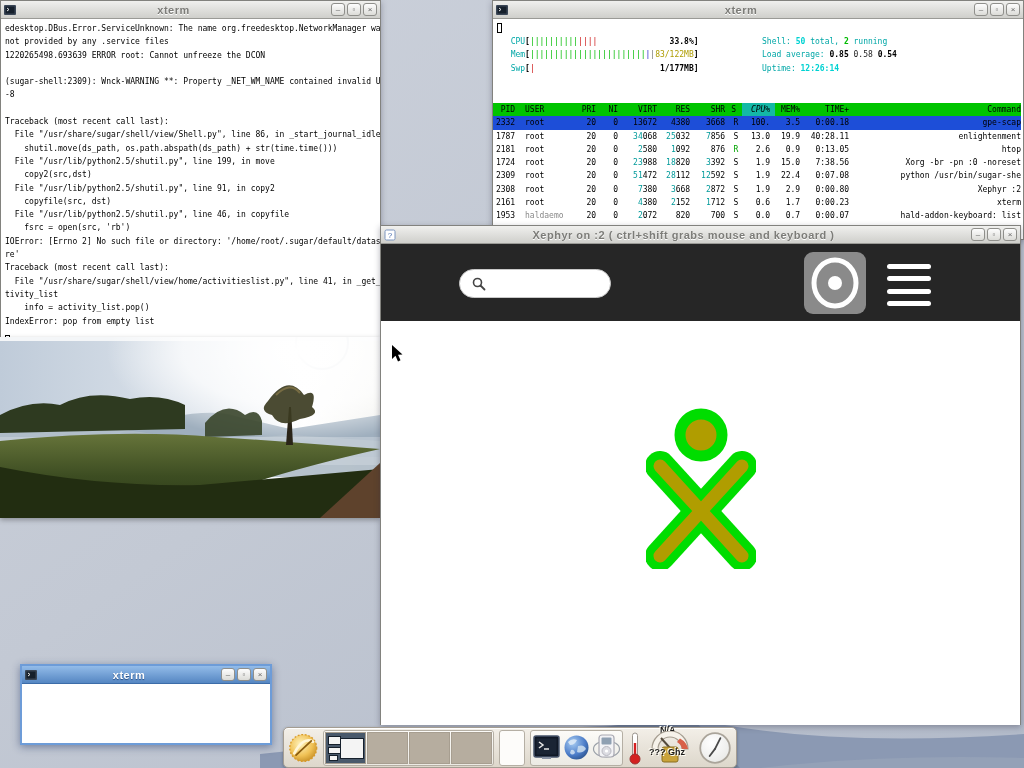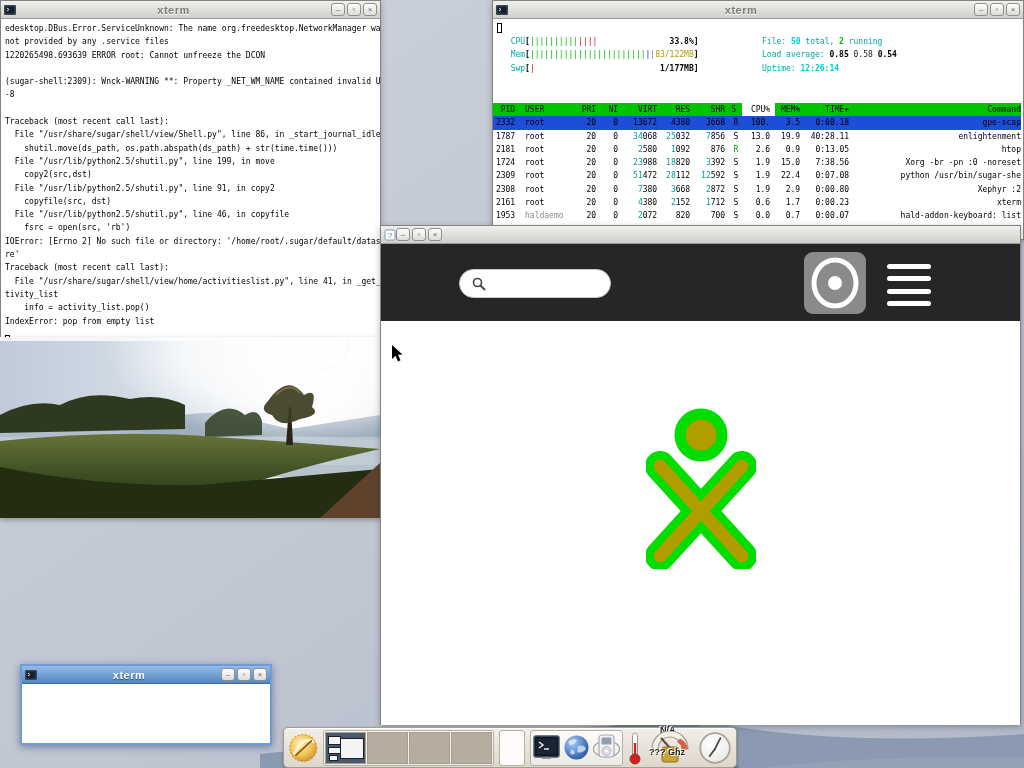--- a/index.html
+++ b/index.html
@@ -35,21 +35,21 @@
   .sg-lbl { color:#00a7a7; } .sg-b { color:#000; font-weight:bold; } .sg-n { color:#222; }
   .sg-grn { color:#00bb00; } .sg-red { color:#cc1111; } .sg-blu { color:#2222cc; }
   .sg-yel { color:#ae9c00; } .sg-dim { color:#777; } .sg-cyb { color:#00d2d2; font-weight:bold; }
   .sg-g2 { color:#00bb00; font-weight:bold; }
   #htop-meters { position:absolute; left:8px; top:16px; }
   #htop-info { position:absolute; left:269px; top:16px; }
   #htop-table { position:absolute; left:0; top:84px; width:528px; }
   .prow, #htop-header { display:grid; grid-template-columns:27px 57px 24px 22px 39px 33px 35px 12px 33px 30px 49px 1fr;
           height:13.3px; align-items:center; white-space:pre; overflow:hidden; }
   #htop-header { background:#00c400; color:#000; }
-  .hcell { overflow:hidden; } .hcell.sorted { background:#ffffff; }
+  .hcell { overflow:hidden; } .hcell.sorted { background:#14b8a6;font-style:italic; }
   .cell { overflow:hidden; }
   .c0,.c2,.c3,.c4,.c5,.c6,.c8,.c9,.c10 { text-align:right; }
   .c1 { padding-left:5px; } .c7 { text-align:center; } .c11 { padding-left:5px;text-align:right; }
   .prow.sel { background:#1d4ed8; }
   .cell i { font-style:normal; color:#009a9a; }
   .cell.muted { color:#8a8a8a; font-weight:normal; }
   .cell.running { color:#00a500; }
 
   
   #xephyr { left:380px; top:225px; width:641px; height:500px; z-index:30; }
@@ -161,21 +161,21 @@
     </div>
   </div>
   <div class="term" id="htop-body">
     <span class="cursor-hollow" style="position:absolute;left:4px;top:4px;"></span>
     <div id="htop-meters">
       <span class="hline seg-line"><span class="sg-lbl">  CPU</span><span class="sg-b">[</span><span class="sg-grn">||||||||||</span><span class="sg-red">||||</span><span class="sg-n">               </span><span class="sg-b">33.8%</span><span class="sg-b">]</span></span>
       <span class="hline seg-line"><span class="sg-lbl">  Mem</span><span class="sg-b">[</span><span class="sg-grn">||||||||||||||||||||||||</span><span class="sg-blu">|</span><span class="sg-dim">|</span><span class="sg-yel">83/122MB</span><span class="sg-b">]</span></span>
       <span class="hline seg-line"><span class="sg-lbl">  Swp</span><span class="sg-b">[</span><span class="sg-red">|</span><span class="sg-n">                          </span><span class="sg-b">1/177MB</span><span class="sg-b">]</span></span>
     </div>
     <div id="htop-info">
-      <span class="hline seg-line"><span class="sg-lbl">File: </span><span class="sg-cyb">50</span><span class="sg-lbl"> total, </span><span class="sg-g2">2</span><span class="sg-lbl"> running</span></span>
+      <span class="hline seg-line"><span class="sg-lbl">Shell: </span><span class="sg-cyb">50</span><span class="sg-lbl"> total, </span><span class="sg-g2">2</span><span class="sg-lbl"> running</span></span>
       <span class="hline seg-line"><span class="sg-lbl">Load average: </span><span class="sg-b">0.85 </span><span class="sg-n">0.58 </span><span class="sg-b">0.54</span></span>
       <span class="hline seg-line"><span class="sg-lbl">Uptime: </span><span class="sg-cyb">12:26:14</span></span>
     </div>
     <div id="htop-table">
       <div id="htop-header"><span class="hcell c0">PID </span><span class="hcell c1">USER</span><span class="hcell c2">PRI </span><span class="hcell c3">NI </span><span class="hcell c4">VIRT </span><span class="hcell c5">RES </span><span class="hcell c6">SHR </span><span class="hcell c7">S </span><span class="hcell c8 sorted">CPU% </span><span class="hcell c9">MEM% </span><span class="hcell c10">TIME+ </span><span class="hcell c11">Command</span></div>
       <div id="htop-rows">
           <div class="prow sel"><span class="cell c0">2332 </span><span class="cell c1">root</span><span class="cell c2">20 </span><span class="cell c3">0 </span><span class="cell c4">13672 </span><span class="cell c5">4380 </span><span class="cell c6">3668 </span><span class="cell c7">R</span><span class="cell c8">100. </span><span class="cell c9">3.5 </span><span class="cell c10">0:00.18 </span><span class="cell c11">gpe-scap</span></div>
           <div class="prow"><span class="cell c0">1787 </span><span class="cell c1">root</span><span class="cell c2">20 </span><span class="cell c3">0 </span><span class="cell c4"><i>34</i>068 </span><span class="cell c5"><i>25</i>032 </span><span class="cell c6"><i>7</i>856 </span><span class="cell c7">S</span><span class="cell c8">13.0 </span><span class="cell c9">19.9 </span><span class="cell c10">40:28.11 </span><span class="cell c11">enlightenment</span></div>
           <div class="prow"><span class="cell c0">2181 </span><span class="cell c1">root</span><span class="cell c2">20 </span><span class="cell c3">0 </span><span class="cell c4"><i>2</i>580 </span><span class="cell c5"><i>1</i>092 </span><span class="cell c6">876 </span><span class="cell c7 running">R</span><span class="cell c8">2.6 </span><span class="cell c9">0.9 </span><span class="cell c10">0:13.05 </span><span class="cell c11">htop</span></div>
           <div class="prow"><span class="cell c0">1724 </span><span class="cell c1">root</span><span class="cell c2">20 </span><span class="cell c3">0 </span><span class="cell c4"><i>23</i>988 </span><span class="cell c5"><i>18</i>820 </span><span class="cell c6"><i>3</i>392 </span><span class="cell c7">S</span><span class="cell c8">1.9 </span><span class="cell c9">15.0 </span><span class="cell c10">7:38.56 </span><span class="cell c11">Xorg -br -pn :0 -noreset</span></div>
@@ -225,20 +225,21 @@
   <path d="M268,64 Q288,36 304,58 Q318,50 312,70 Q322,78 300,82 Q280,92 272,78 Q258,74 268,64 Z" fill="#3c3c22" opacity=".92"></path>
   <path d="M276,58 Q290,44 300,56" stroke="#8a7a4a" stroke-width="2" fill="none" opacity=".7"></path>
 </svg>
 
 <div class="win" id="xephyr">
   <div class="titlebar">
     <svg class="tb-icon" viewBox="0 0 12 12">
         <rect x="1" y="1" width="10" height="10" rx="1.5" fill="#fff" stroke="#7d96c0"></rect>
         <text x="6" y="9" font-size="8" text-anchor="middle" fill="#4a6fae" font-family="Liberation Sans">?</text>
       </svg>
+    <span class="title">Xephyr on :2 ( ctrl+shift grabs mouse and keyboard )</span>
     <div class="tb-btns">
       <div class="tb-btn">–</div>
       <div class="tb-btn">▫</div>
       <div class="tb-btn">×</div>
     </div>
   </div>
   <div id="sugar-toolbar">
     <div id="sugar-search">
       <svg width="14" height="14" viewBox="0 0 14 14">
         <circle cx="5.5" cy="5.5" r="4" fill="none" stroke="#444" stroke-width="1.6"></circle>

